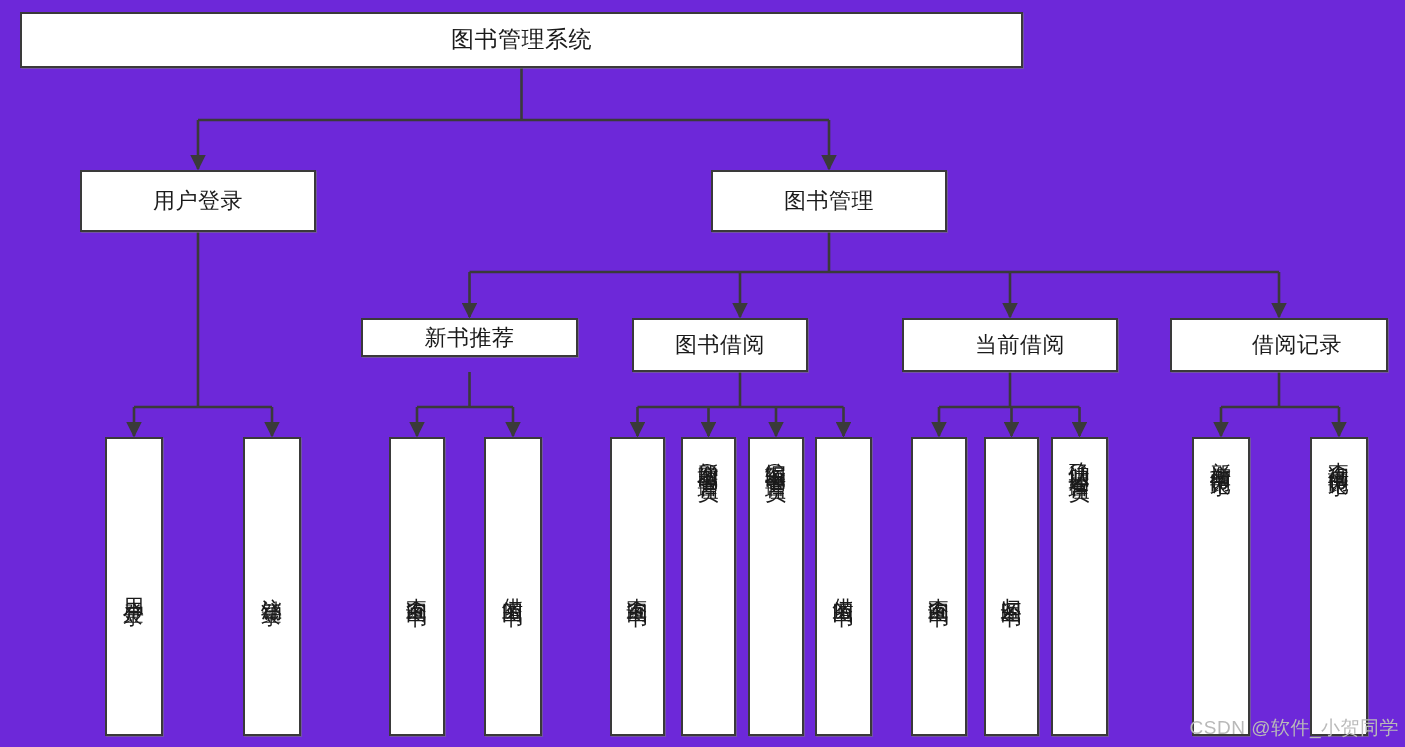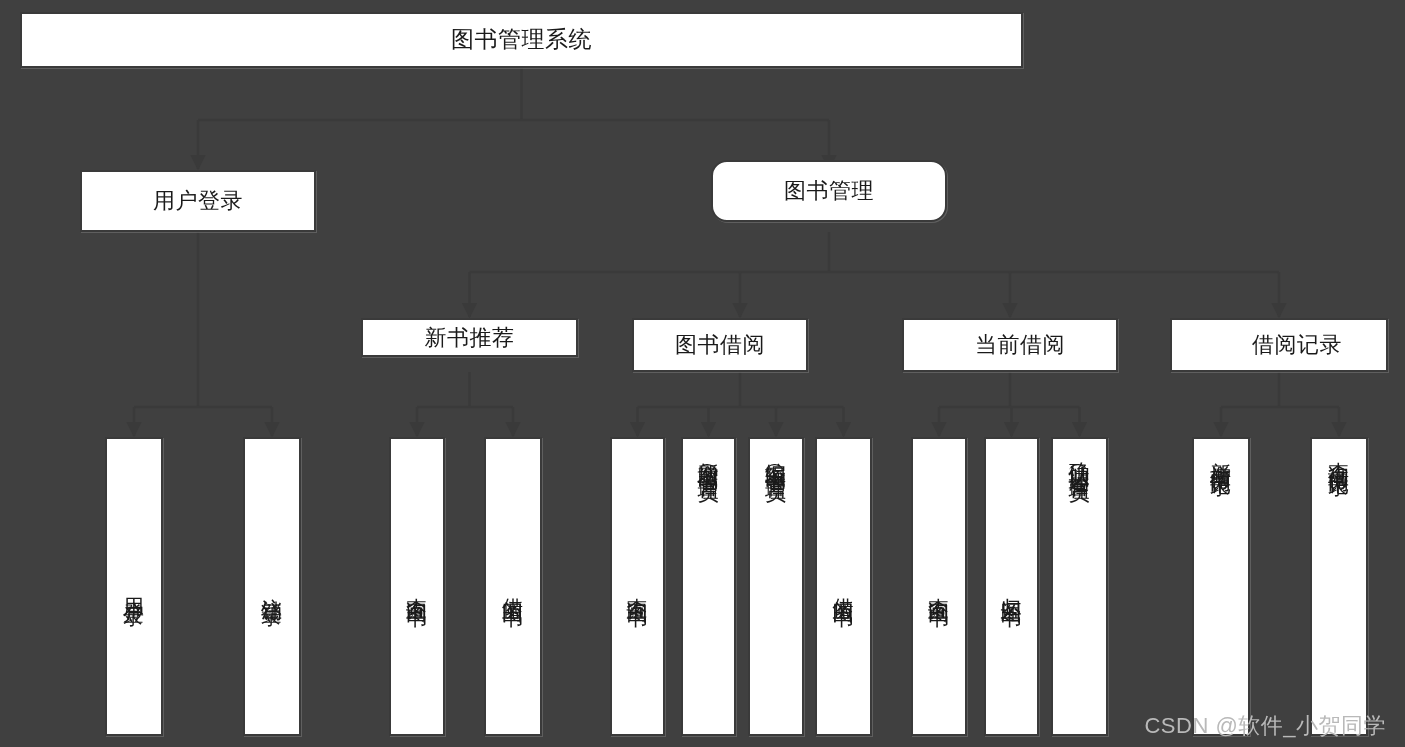--- a/index.html
+++ b/index.html
@@ -8,21 +8,21 @@
     padding: 0;
     background: #ffffff;
   }
   body {
     font-family: "Liberation Sans", "DejaVu Sans", sans-serif;
   }
   #canvas {
     position: relative;
     width: 1405px;
     height: 747px;
-    background: #404040;
+    background: #6d28d9;
     overflow: hidden;
   }
   #edges {
     position: absolute;
     left: 0;
     top: 0;
     width: 1405px;
     height: 747px;
     pointer-events: none;
   }
@@ -61,23 +61,23 @@
     letter-spacing: 3px;
     line-height: 1;
     white-space: nowrap;
   }
   .node.vertical.centered {
     align-items: center;
     padding-top: 0;
   }
   .watermark {
     position: absolute;
-    right: 19px;
+    right: 6px;
     bottom: 6px;
-    font-size: 22px;
+    font-size: 19px;
     color: #b9b9b9;
     letter-spacing: 0.5px;
     white-space: nowrap;
     user-select: none;
   }
 </style>
 </head>
 <body>
 
 <div id="canvas">
@@ -125,21 +125,21 @@
       </g>
   </svg>
 
   <div id="nodes">
       <div class="node root horizontal" style="left: 20px; top: 12px; width: 1003px; height: 56px;">
         <span class="node-label">图书管理系统</span>
       </div>
       <div class="node horizontal" style="left: 80px; top: 170px; width: 236px; height: 62px;">
         <span class="node-label">用户登录</span>
       </div>
-      <div class="node horizontal" style="left: 711px; top: 160px; width: 236px; height: 62px; border-radius: 16px;">
+      <div class="node horizontal" style="left: 711px; top: 170px; width: 236px; height: 62px;">
         <span class="node-label">图书管理</span>
       </div>
       <div class="node horizontal" style="left: 361px; top: 318px; width: 217px; height: 39px;">
         <span class="node-label">新书推荐</span>
       </div>
       <div class="node horizontal" style="left: 632px; top: 318px; width: 176px; height: 54px;">
         <span class="node-label">图书借阅</span>
       </div>
       <div class="node horizontal" style="left: 902px; top: 318px; width: 216px; height: 54px; padding-left: 20px;">
         <span class="node-label">当前借阅</span>

